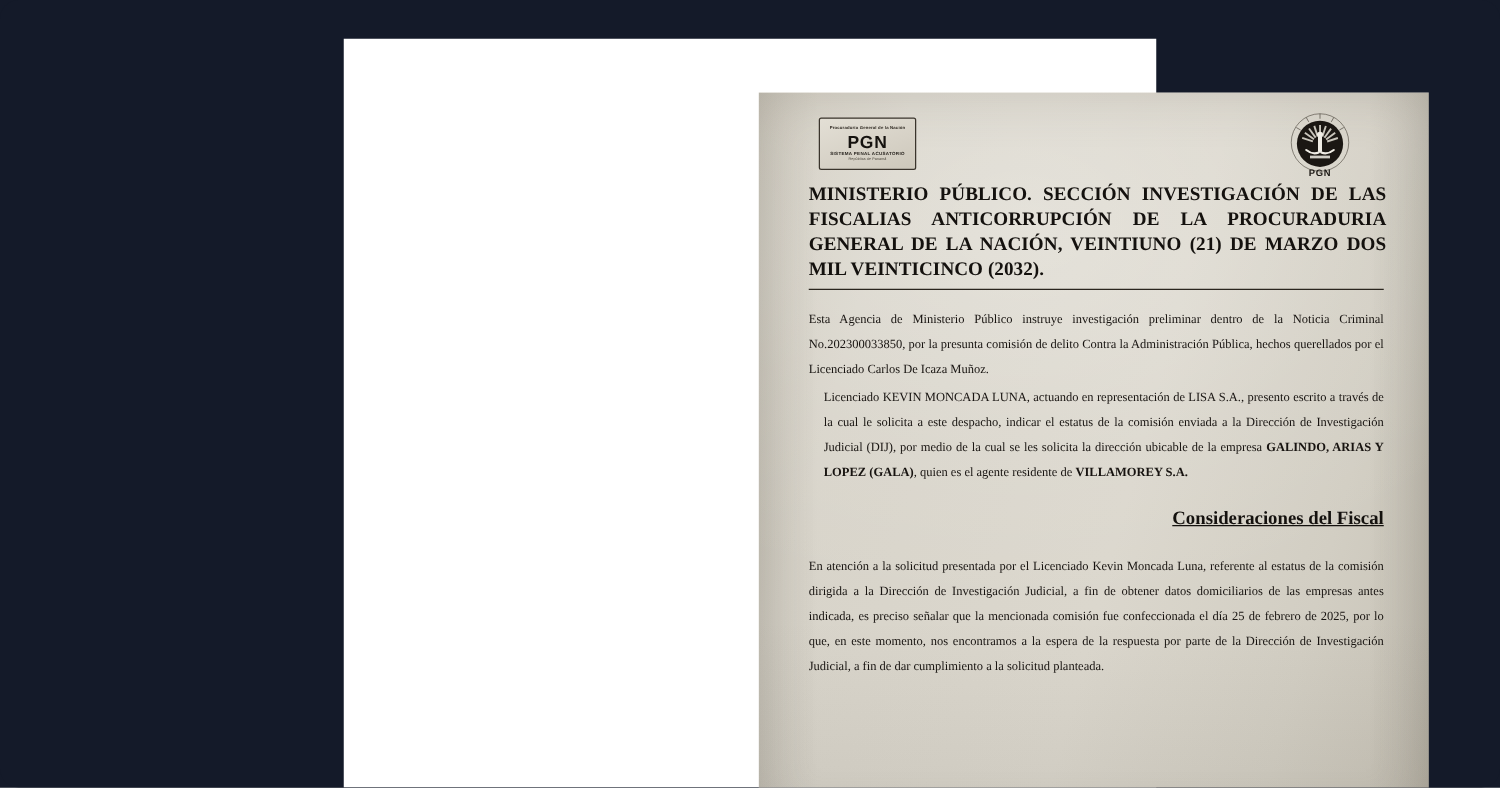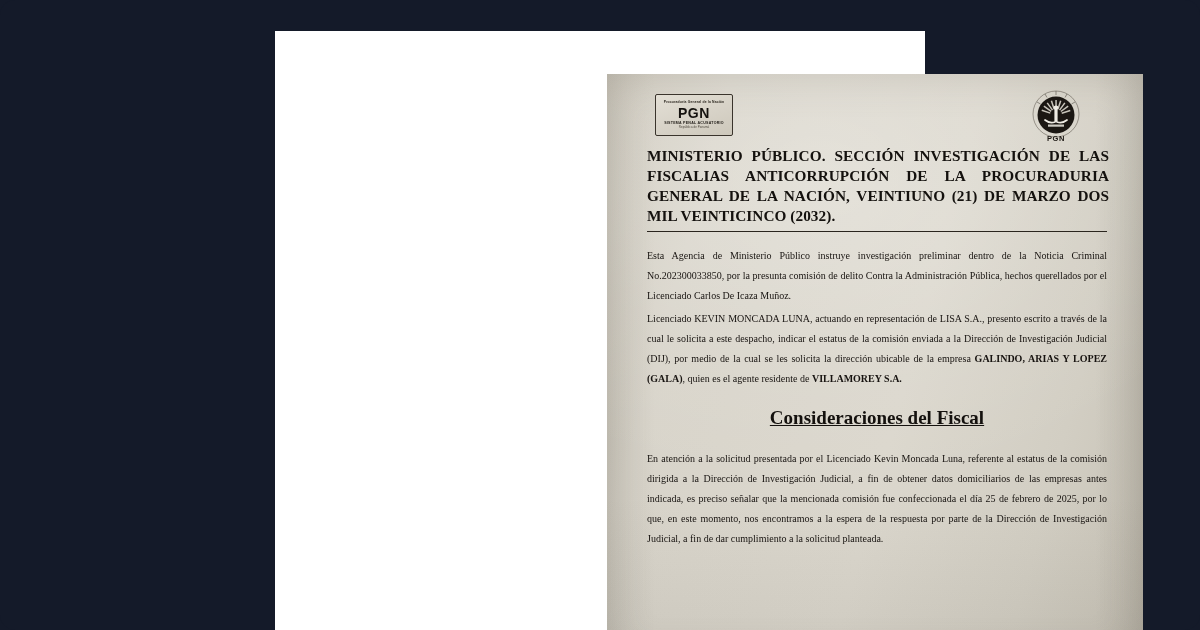--- a/index.html
+++ b/index.html
@@ -159,28 +159,29 @@
   p.para {
     margin: 0 0 0 0;
     font-size: 10px;
     line-height: 2.00;
     text-align: justify;
     color: #171310;
     font-family: "Liberation Serif", serif;
   }
   p.para + p.para {
     margin-top: 3px;
+    margin-left: 12px;
   }
   p.para b {
     font-weight: bold;
   }
 
   .section-heading {
-    text-align: center;
-    font-size: 19px;
+    text-align: right;
+    font-size: 15px;
     font-weight: bold;
     text-decoration: underline;
     margin: 18px 0 20px 0;
     color: #14110e;
     font-family: "Liberation Serif", serif;
   }
 </style>
 </head>
 <body>
 

